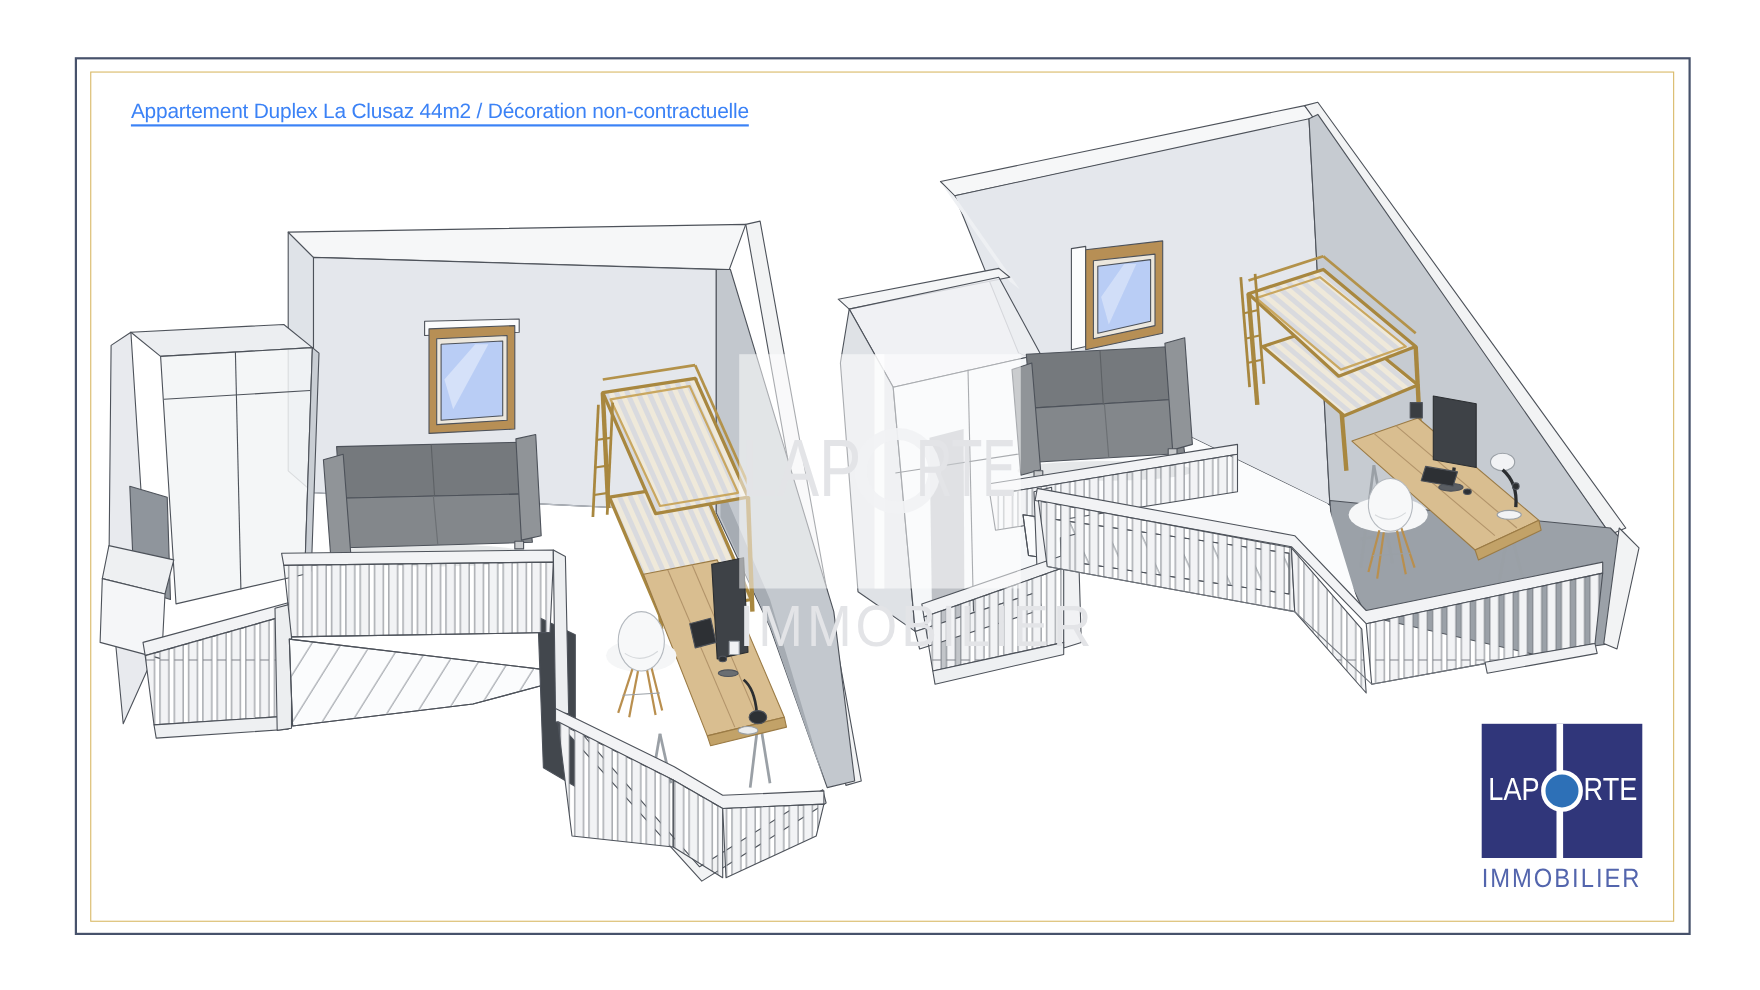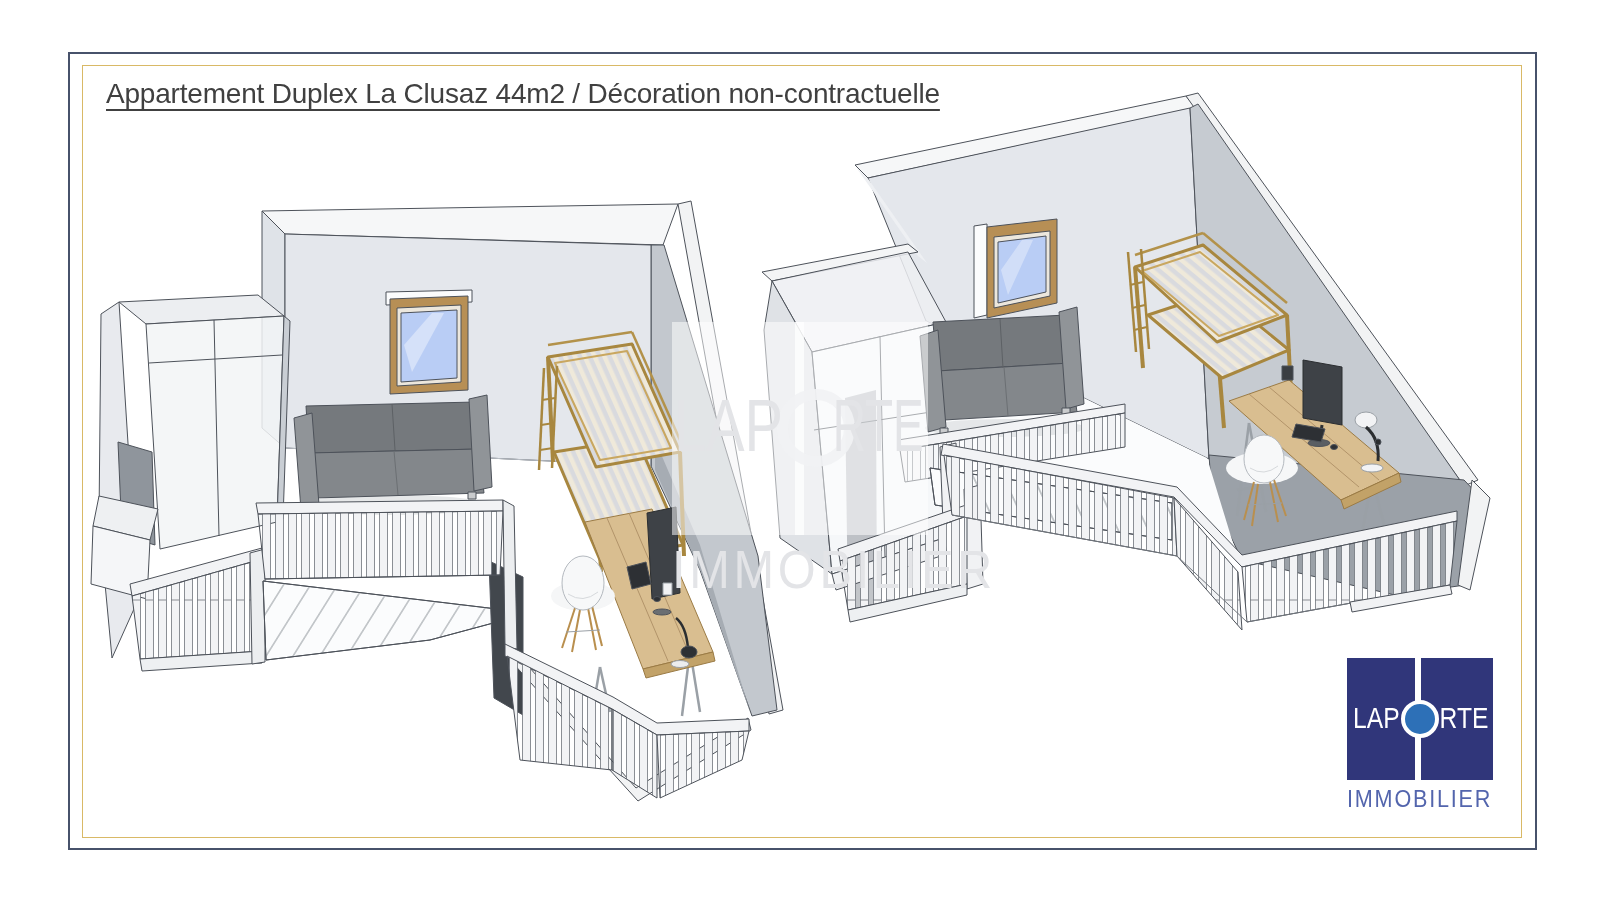--- a/index.html
+++ b/index.html
@@ -2,22 +2,22 @@
 <html><head>
 <meta charset="utf-8">
 <style>
   html,body{margin:0;padding:0;background:#ffffff;}
   body{width:1600px;height:900px;position:relative;overflow:hidden;
        font-family:"Liberation Sans", sans-serif;}
   .frame-outer{position:absolute;left:68px;top:52px;width:1465px;height:794px;
        border:2px solid #47526b;background:#ffffff;}
   .frame-inner{position:absolute;left:82px;top:65px;width:1438px;height:771px;
        border:1px solid #d9b966;}
-  .title{position:absolute;left:106px;top:78px;margin:0;
-       font-size:28px;font-weight:400;color:#404040;letter-spacing:-0.2px;
+  .title{position:absolute;left:106px;top:78px;margin:13px;
+       font-size:19px;font-weight:400;color:#3b82f6;letter-spacing:-0.2px;
        text-decoration:underline;text-underline-offset:6px;text-decoration-thickness:1.5px;
        white-space:nowrap;z-index:8;}
   svg.scene{position:absolute;left:0;top:0;z-index:2;}
   
   .wm{position:absolute;left:672px;top:322px;width:256px;z-index:5;pointer-events:none;}
   .wm-square{position:relative;width:256px;height:213px;background:rgba(255,255,255,0.52);}
   .wm-stripe{position:absolute;left:123px;top:0;width:9px;height:213px;background:rgba(255,255,255,0.75);}
   .wm-circle{position:absolute;left:105px;top:67px;width:56px;height:56px;border-radius:50%;
        border:11px solid rgba(241,242,244,0.92);}
   .wm-lap,.wm-rte{position:absolute;top:63px;font-size:74px;line-height:1.1;color:#e3e4e7;}

